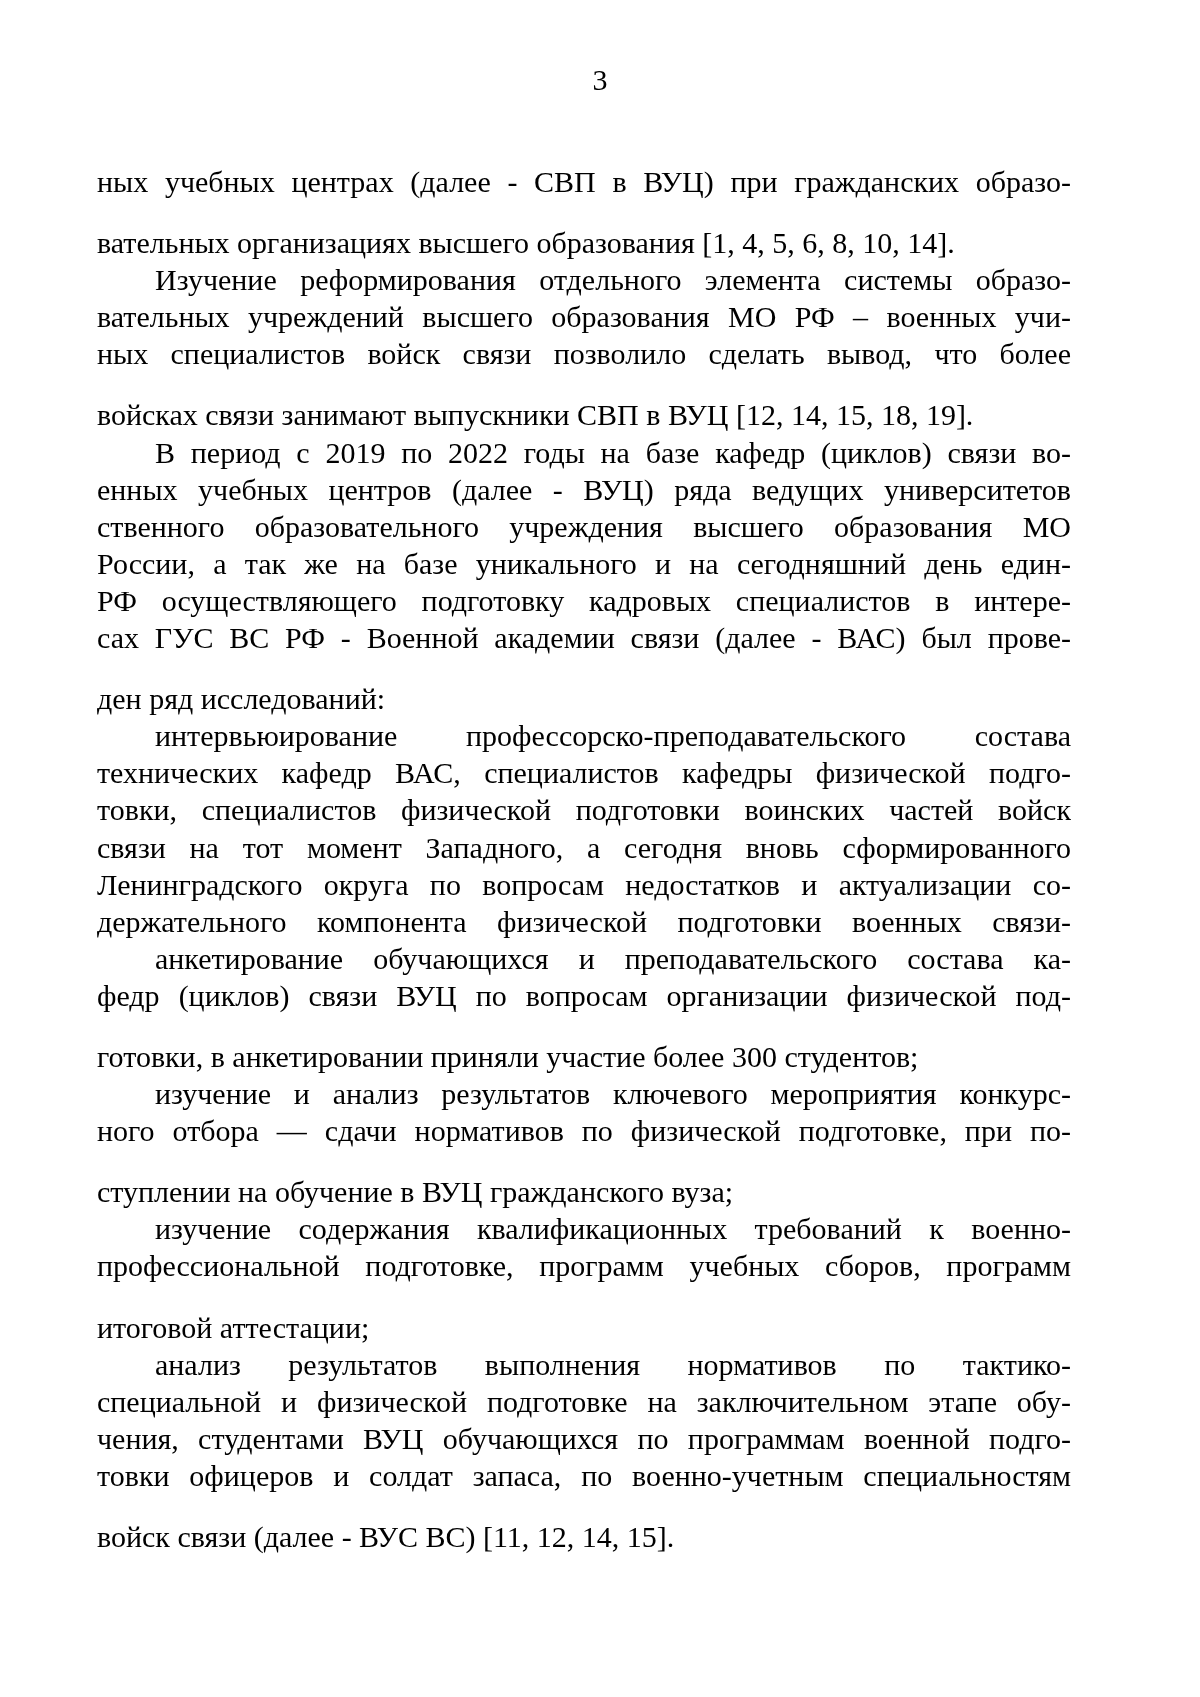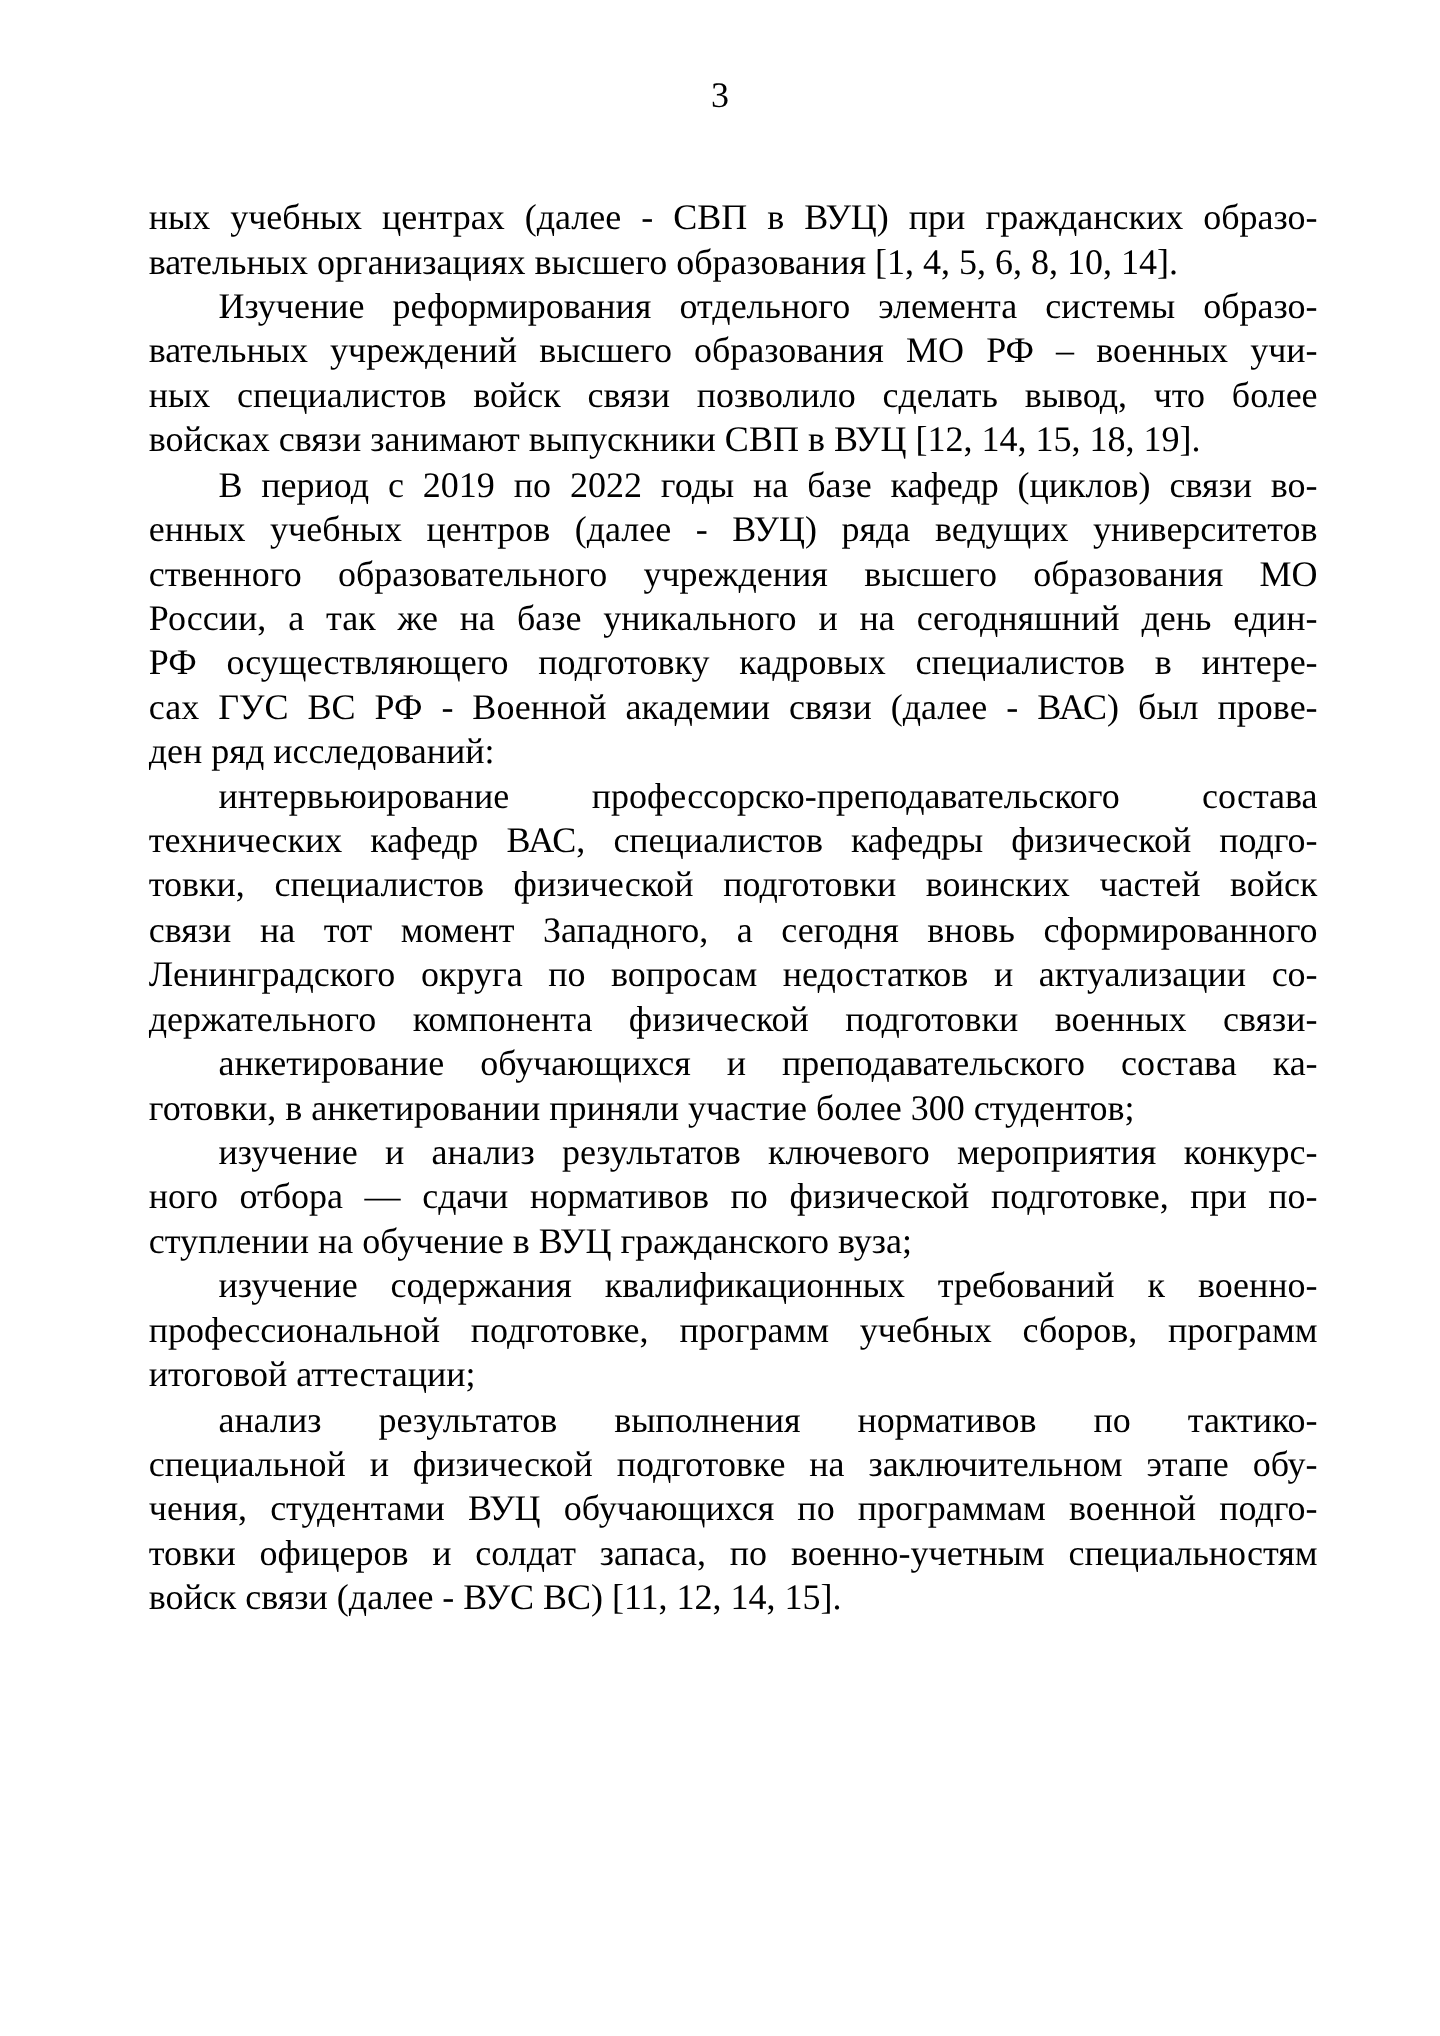--- a/index.html
+++ b/index.html
@@ -26,38 +26,39 @@
     top: 62px;
     left: 0;
     width: 1200px;
     text-align: center;
     font-size: 30px;
     line-height: 36px;
   }
   .text-block {
     position: absolute;
     top: 163px;
-    left: 124px;
+    left: 97px;
     width: 974px;
   }
   .paragraph {
     margin: 0;
     padding: 0;
   }
   .line {
     font-size: 30px;
     line-height: 37.1px;
     height: 37.1px;
     white-space: normal;
     text-align: justify;
     text-align-last: justify;
     overflow: hidden;
   }
   .line.last {
     text-align-last: left;
+    margin-top: 24px;
   }
   .line.indent {
     padding-left: 58px;
   }
 </style>
 </head>
 <body>
 
 <div class="page">
 
@@ -91,20 +92,21 @@
       <div class="line indent">интервьюирование профессорско-преподавательского состава</div>
       <div class="line">технических кафедр ВАС, специалистов кафедры физической подго-</div>
       <div class="line">товки, специалистов физической подготовки воинских частей войск</div>
       <div class="line">связи на тот момент Западного, а сегодня вновь сформированного</div>
       <div class="line">Ленинградского округа по вопросам недостатков и актуализации со-</div>
       <div class="line">держательного компонента физической подготовки военных связи-</div>
     </div>
 
     <div class="paragraph">
       <div class="line indent">анкетирование обучающихся и преподавательского состава ка-</div>
+      <div class="line">федр (циклов) связи ВУЦ по вопросам организации физической под-</div>
       <div class="line last">готовки, в анкетировании приняли участие более 300 студентов;</div>
     </div>
 
     <div class="paragraph">
       <div class="line indent">изучение и анализ результатов ключевого мероприятия конкурс-</div>
       <div class="line">ного отбора — сдачи нормативов по физической подготовке, при по-</div>
       <div class="line last">ступлении на обучение в ВУЦ гражданского вуза;</div>
     </div>
 
     <div class="paragraph">

